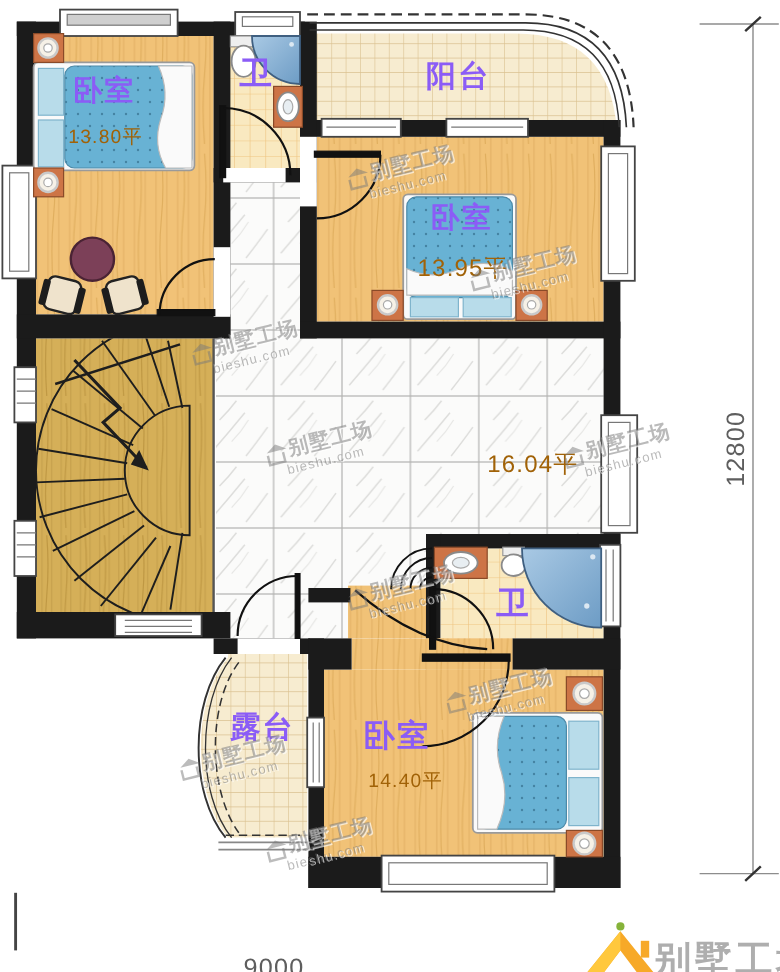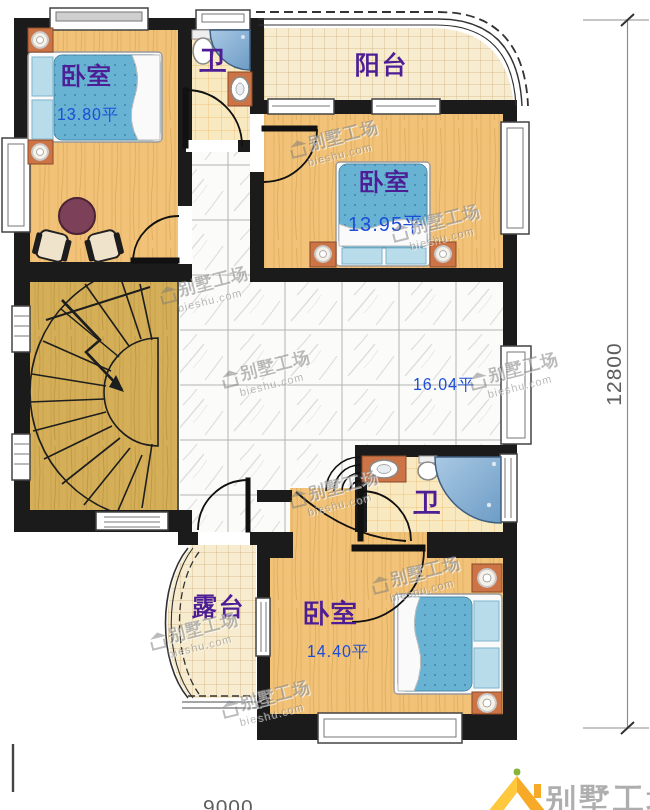--- a/index.html
+++ b/index.html
@@ -1,22 +1,22 @@
 <!DOCTYPE html>
 <html><head>
 <meta charset="utf-8">
 <style>
   html,body{margin:0;padding:0;}
   body{width:650px;height:810px;overflow:hidden;background:#fff;}
   .stage{position:relative;width:650px;height:810px;overflow:hidden;background:#fff;
          font-family:"Liberation Sans","DejaVu Sans",sans-serif;}
   .stage svg{position:absolute;left:0;top:0;}
-  .lbl{position:absolute;color:#4c1d95;font-weight:bold;text-align:center;line-height:1;
+  .lbl{position:absolute;color:#8b5cf6;font-weight:bold;text-align:center;line-height:1;
        letter-spacing:2px;white-space:nowrap;}
-  .area{position:absolute;color:#1d4ed8;font-weight:normal;text-align:center;line-height:1;
+  .area{position:absolute;color:#a16207;font-weight:normal;text-align:center;line-height:1;
        letter-spacing:1px;white-space:nowrap;}
   .dim{position:absolute;color:#5e5e5e;font-size:21px;letter-spacing:1px;white-space:nowrap;}
   .dim-v{left:579px;top:362px;width:70px;text-align:center;transform:rotate(-90deg);}
   .dim-h{left:203px;top:795px;}
   .wm{position:absolute;transform:rotate(-14deg);color:rgba(122,122,122,0.52);
       text-shadow:1px 1px 0 rgba(255,255,255,0.65);pointer-events:none;}
   .wm-b{font-size:17px;font-weight:bold;letter-spacing:1px;display:flex;align-items:flex-end;gap:4px;}
   .wm-s{font-size:11px;letter-spacing:1px;margin-left:14px;}
   .wm-house{display:inline-block;width:11px;height:7px;border:2px solid rgba(122,122,122,0.5);
       border-top:none;position:relative;margin-bottom:1px;}
@@ -317,21 +317,21 @@
   <div class="lbl" style="left:52px;top:64px;width:70px;font-size:24px;">卧室</div>
   <div class="area" style="left:46px;top:107px;width:84px;font-size:16px;">13.80平</div>
 
   <div class="lbl" style="left:198px;top:48px;width:32px;font-size:27px;">卫</div>
 
   <div class="lbl" style="left:346px;top:52px;width:72px;font-size:25px;">阳台</div>
 
   <div class="lbl" style="left:350px;top:170px;width:70px;font-size:24px;">卧室</div>
   <div class="area" style="left:346px;top:214px;width:80px;font-size:20px;">13.95平</div>
 
-  <div class="area" style="left:404px;top:377px;width:80px;font-size:16px;">16.04平</div>
+  <div class="area" style="left:404px;top:377px;width:80px;font-size:20px;">16.04平</div>
 
   <div class="lbl" style="left:412px;top:490px;width:32px;font-size:27px;">卫</div>
 
   <div class="lbl" style="left:192px;top:594px;width:44px;font-size:25px;">露台</div>
 
   <div class="lbl" style="left:298px;top:600px;width:66px;font-size:26px;">卧室</div>
   <div class="area" style="left:294px;top:644px;width:88px;font-size:16px;">14.40平</div>
 
   <div class="dim dim-v">12800</div>
   <div class="dim dim-h">9000</div>

